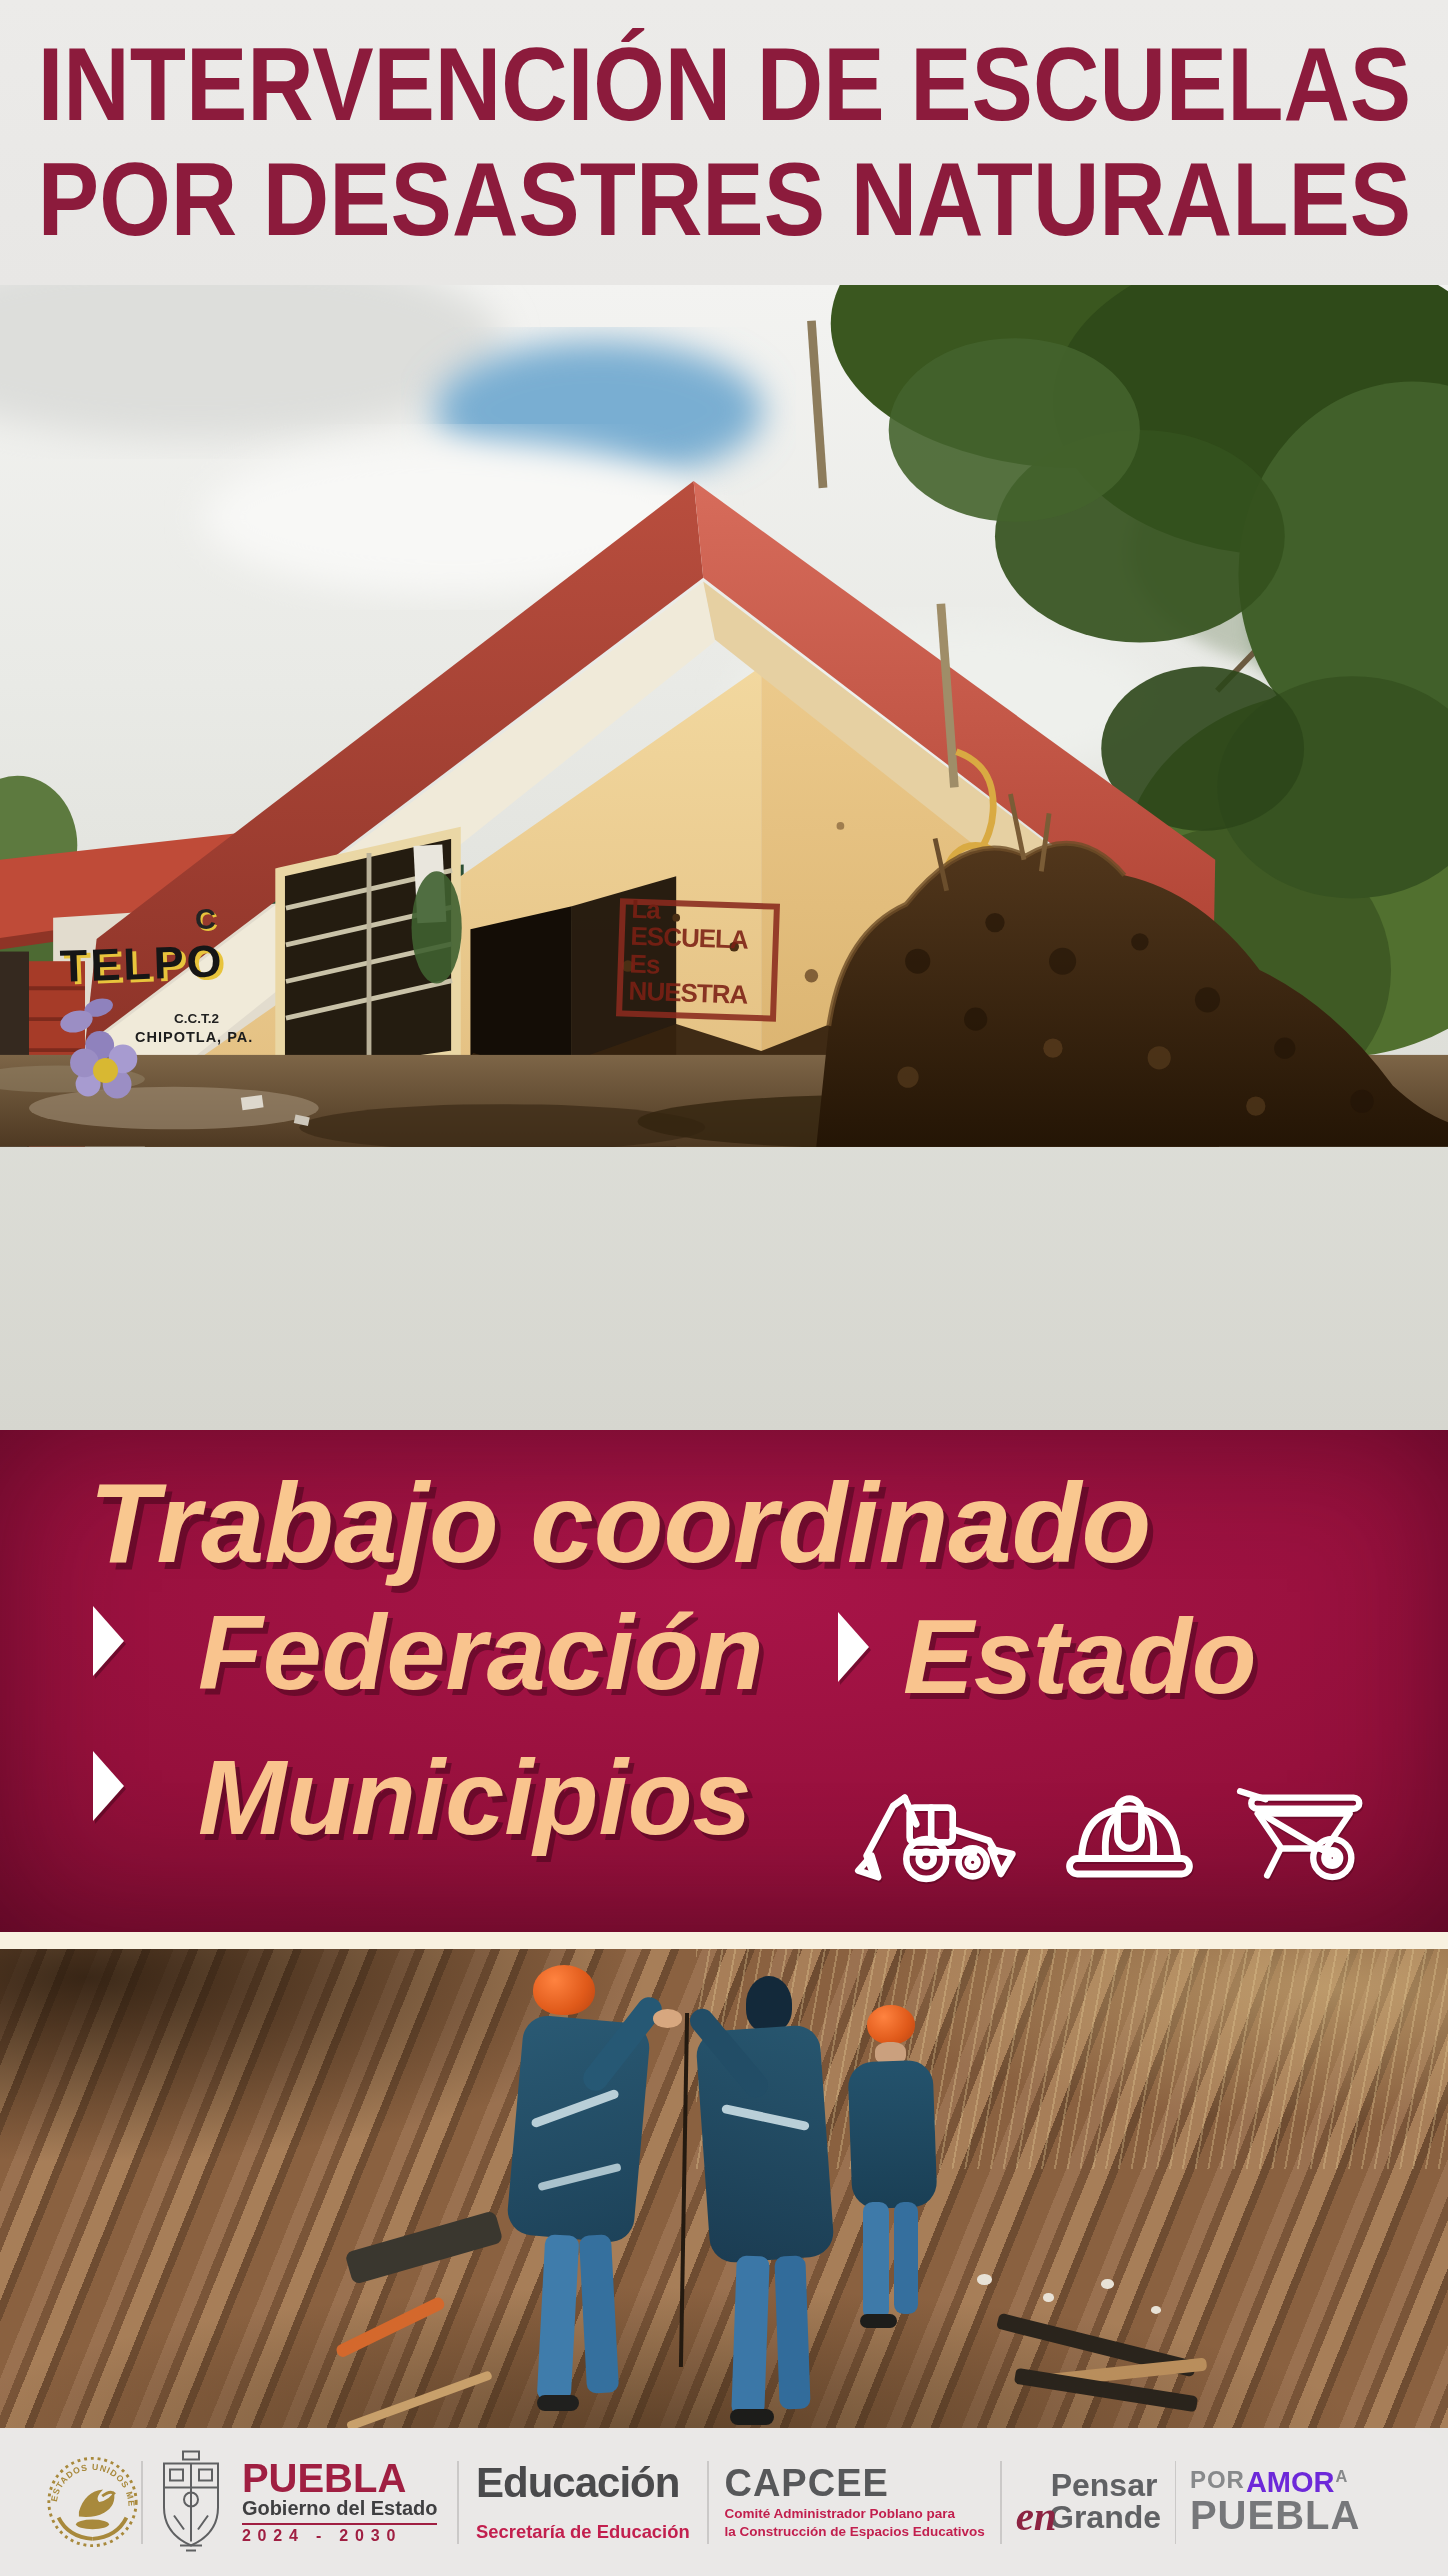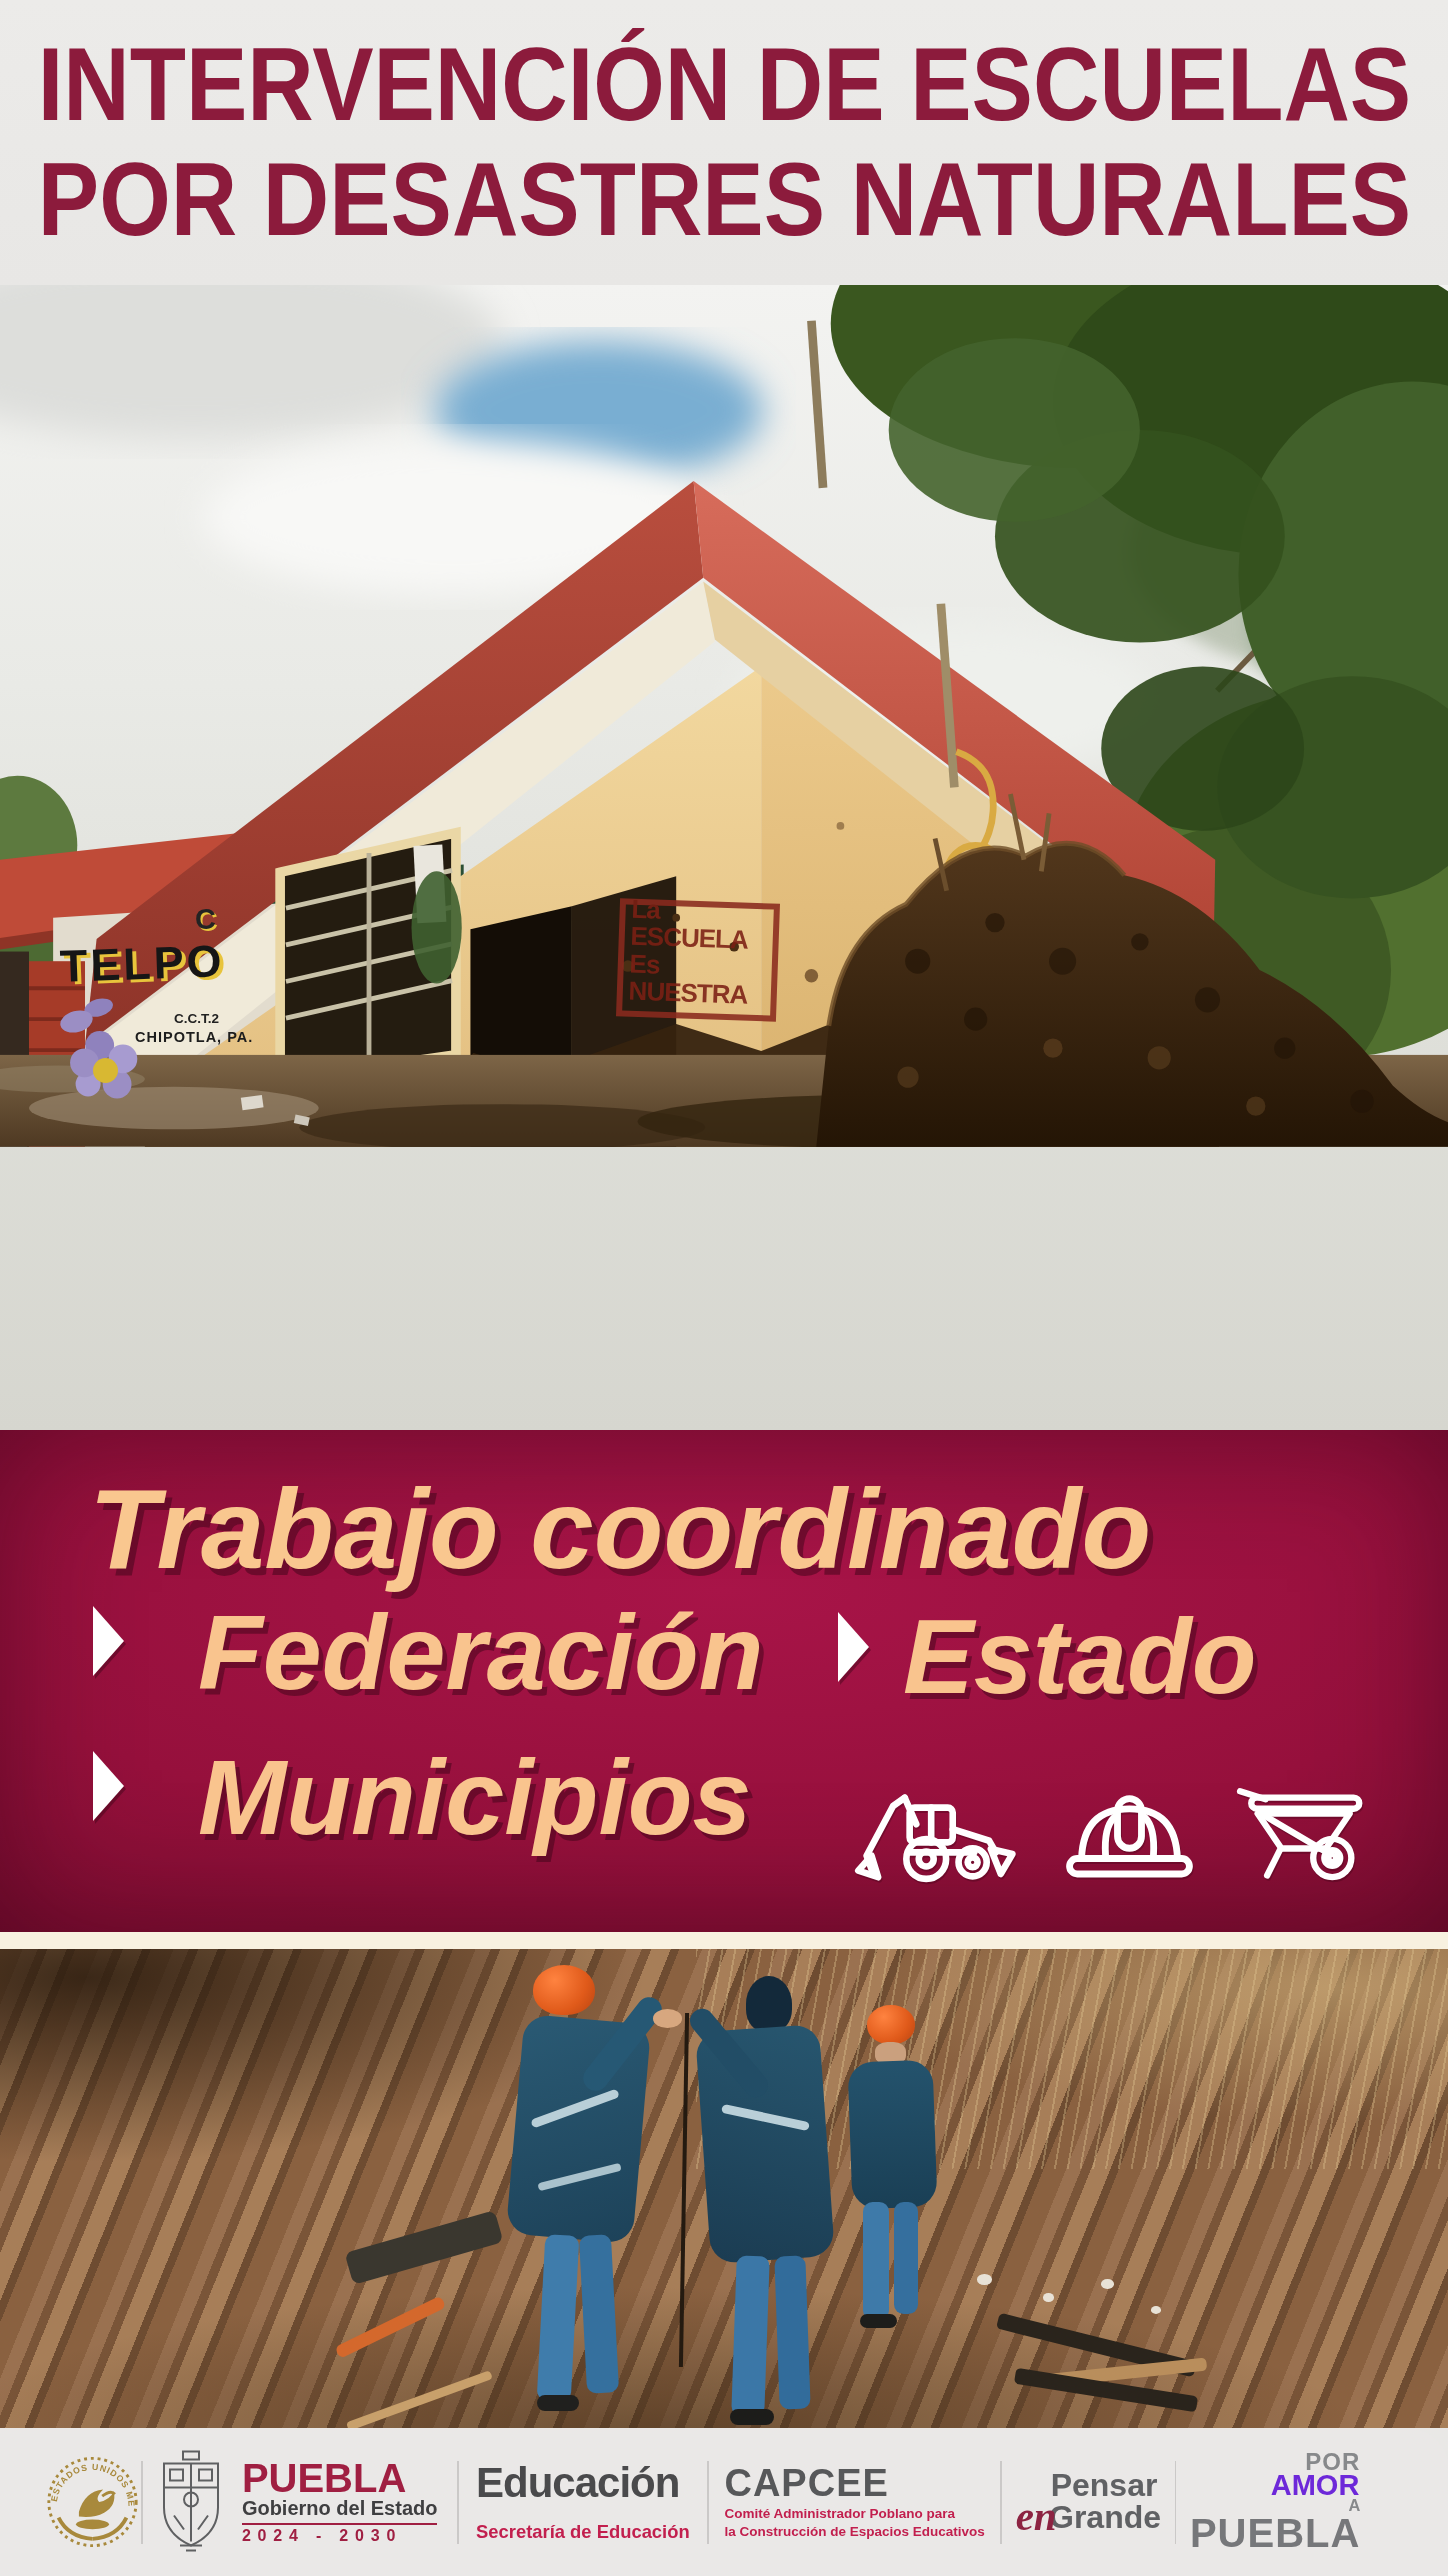--- a/index.html
+++ b/index.html
@@ -33,21 +33,21 @@
   .flower{position:absolute;left:93px;top:773px;width:25px;height:25px;border-radius:50%;background:#d8b832;
           box-shadow:-21px -7.7px 0 1.9px #9b8ec4,17.4px -11.6px 0 1.9px #a79bd0,-5.8px -25px 0 1.9px #8f82bd,
                      11.6px 13.5px 0 1.9px #9b8ec4,-17.4px 13.5px 0 0 #a79bd0;}
   .flower2{position:absolute;left:60px;top:726px;width:33px;height:21px;border-radius:50%;background:#9b8ec4;
            box-shadow:25px -7.7px 0 -1.9px #8f82bd;transform:rotate(-15deg);}
 
   
   .band{position:absolute;left:0;top:1430px;width:1449px;height:502px;
         background:radial-gradient(130% 120% at 50% 32%,#a81448 0%,#96103c 42%,#7c0d30 75%,#6a0b28 100%);
         box-shadow:inset 0 0 135px rgba(40,0,18,.45);}
-  .band-title{position:absolute;left:89px;top:33px;font-size:114px;font-weight:900;font-style:italic;
+  .band-title{position:absolute;left:89px;top:27px;font-size:114px;font-weight:900;font-style:italic;
               color:#f9c78f;letter-spacing:0;text-shadow:5.8px 6.8px 0 rgba(62,4,24,.5);}
   .band-item{position:absolute;font-size:106px;font-weight:900;font-style:italic;color:#f9c48e;
              text-shadow:4.8px 5.8px 0 rgba(62,4,24,.5);}
   .bullet{position:absolute;width:0;height:0;border-left:31px solid #ffffff;
           border-top:35px solid transparent;border-bottom:35px solid transparent;
           filter:drop-shadow(2.9px 3.9px 0 rgba(62,4,24,.45));}
   .band-icons svg{position:absolute;stroke:#fff;fill:none;stroke-width:8;
                   stroke-linecap:round;stroke-linejoin:round;
                   filter:drop-shadow(1.9px 2.9px 0 rgba(62,4,24,.35));}
 
@@ -96,21 +96,21 @@
   .cap-block{margin:0 15.5px;}
   .cap-name{font-size:38px;font-weight:900;color:#57585a;letter-spacing:1px;line-height:1;}
   .cap-sub{font-size:13.5px;font-weight:700;color:#c21f4e;line-height:1.3;margin-top:3.9px;}
   .pensar-block{margin:0 13.5px;position:relative;}
   .pensar-l1{font-size:32px;font-weight:900;color:#606164;line-height:.9;margin-left:35px;}
   .pensar-l2{display:flex;align-items:flex-end;}
   .pensar-en{font-family:"Liberation Serif",serif;font-style:italic;font-weight:700;font-size:41px;
              color:#8c2342;margin-right:-7.7px;line-height:.8;z-index:2;}
   .pensar-gr{font-size:32px;font-weight:900;color:#606164;line-height:.95;}
   .amor-block{margin:0 5.8px 0 13.5px;}
-  .amor-l1{display:flex;align-items:flex-end;line-height:.9;flex-direction:column;}
+  .amor-l1{display:flex;align-items:flex-start;line-height:.9;}
   .amor-por{font-size:24px;font-weight:800;color:#87898b;letter-spacing:1px;}
   .amor-amor{font-size:29px;font-weight:900;color:#6d28d9;letter-spacing:0;margin:0 1px;}
   .amor-a{font-size:16.4px;font-weight:800;color:#87898b;}
   .amor-l2{font-size:40px;font-weight:900;color:#76777a;letter-spacing:1px;line-height:1;}
 </style>
 </head>
 <body>
 
 <div class="poster">
 

